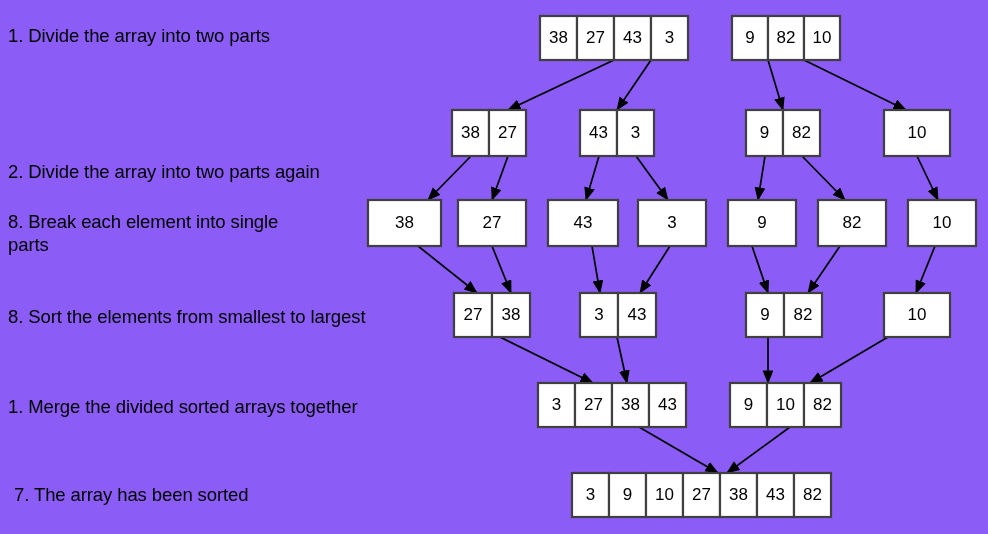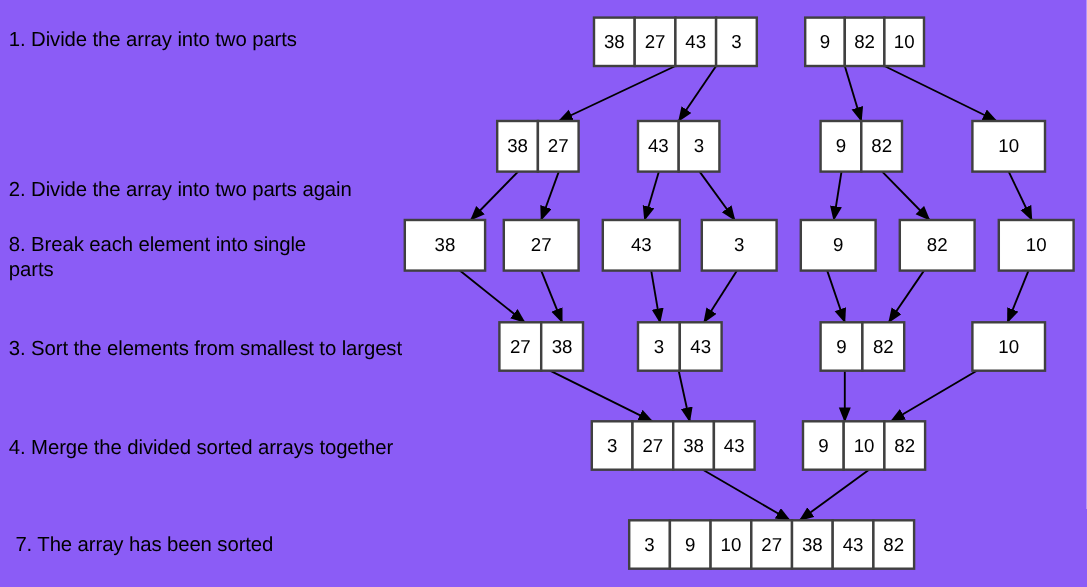--- a/index.html
+++ b/index.html
@@ -52,22 +52,22 @@
 </head>
 <body>
 
 <div id="page">
 
   <div id="step-labels">
       <div class="step-label" style="left: 8px; top: 24px;">1. Divide the array into two parts</div>
       <div class="step-label" style="left: 8px; top: 124px; margin-top: 36px;">2. Divide the array into two parts again</div>
       <div class="step-label" style="left: 8px; top: 210px;">8. Break each element into single
 parts</div>
-      <div class="step-label" style="left: 8px; top: 305px;">3. Sort the elements from smallest to largest</div>
-      <div class="step-label" style="left: 8px; top: 395px;">4. Merge the divided sorted arrays together</div>
+      <div class="step-label" style="left: 8px; top: 305px;">8. Sort the elements from smallest to largest</div>
+      <div class="step-label" style="left: 8px; top: 395px;">1. Merge the divided sorted arrays together</div>
       <div class="step-label" style="left: 14px; top: 483px;">7. The array has been sorted</div>
     </div>
 
   <svg id="diagram" viewBox="0 0 988 534">
     <defs>
       <marker id="arrowhead" markerWidth="9" markerHeight="9" refX="7.4" refY="3.2" orient="auto" markerUnits="strokeWidth">
         <path d="M0,0 L8,3.2 L0,6.4 z" fill="#000000"></path>
       </marker>
     </defs>
     <g id="edges-layer">

